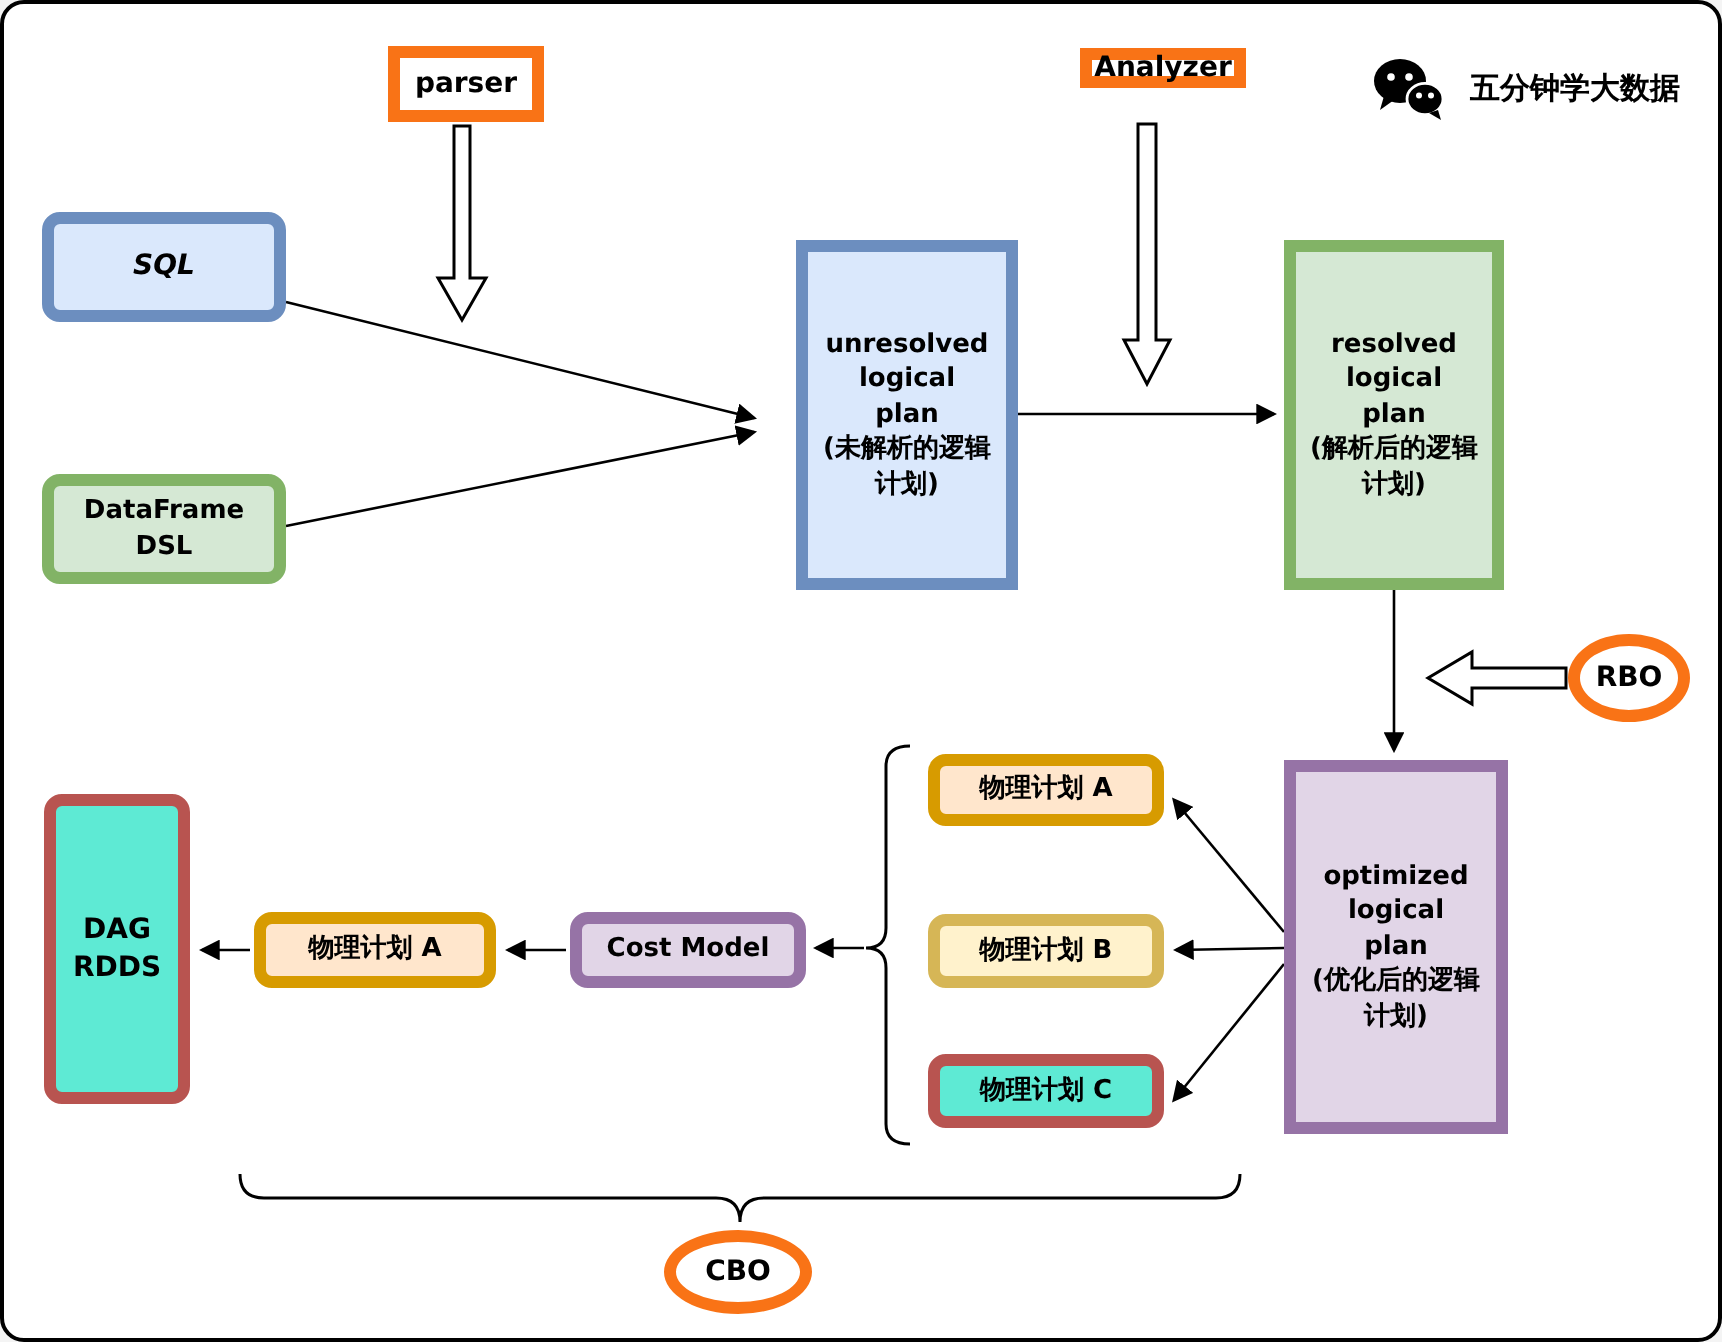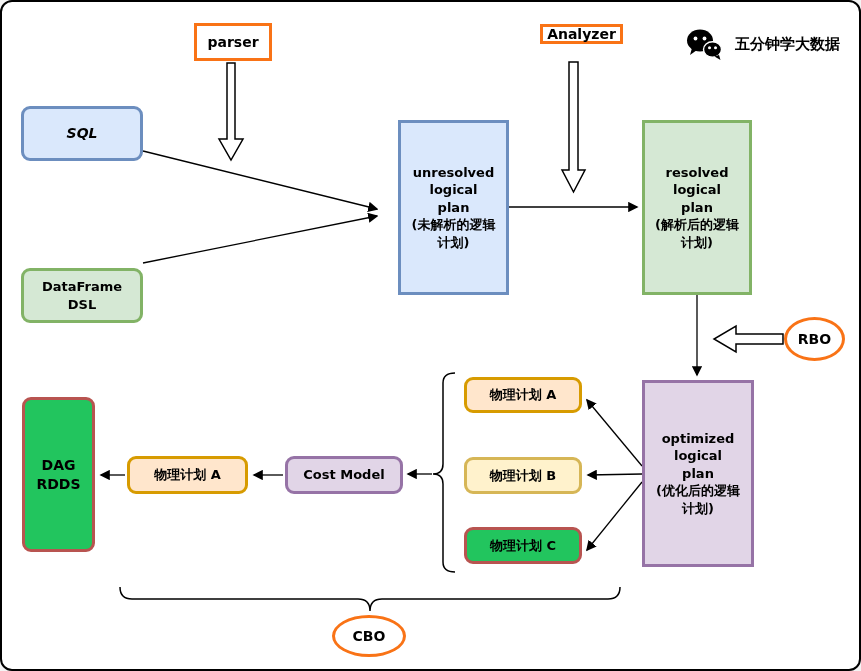--- a/index.html
+++ b/index.html
@@ -23,35 +23,35 @@
   .node {
     position: absolute;
     display: flex;
     align-items: center;
     justify-content: center;
     text-align: center;
     font-weight: bold;
     font-size: 13px;
     line-height: 1.35;
     color: #000;
-    border: 3px solid #f97316;
+    border: 6px solid #f97316;
     background: #fff;
     box-sizing: border-box;
     white-space: pre-line;
     z-index: 2;
   }
   .lg { font-size: 14px; }
   .rounded { border-radius: 9px; }
   .ellipse { border-radius: 50%; }
   .blue   { background: #dae8fc; border-color: #6c8ebf; }
   .green  { background: #d5e8d4; border-color: #82b366; }
   .purple { background: #e1d5e7; border-color: #9673a6; }
   .orange { background: #ffe6cc; border-color: #d79b00; }
   .yellow { background: #fff2cc; border-color: #d6b656; }
-  .red    { background: #22c55e; border-color: #b85450; }
+  .red    { background: #5eead4; border-color: #b85450; }
   .brand {
     position: absolute;
     left: 684px; top: 26px;
     display: flex;
     align-items: center;
     gap: 13px;
     z-index: 2;
   }
   .brand-label {
     font-weight: bold;
@@ -104,21 +104,21 @@
         <ellipse cx="26.5" cy="21.5" rx="9" ry="7.8" fill="#000" stroke="#fff" stroke-width="1.4"></ellipse>
         <path d="M33,27 L34.5,32 L28.5,28.5 Z" fill="#000"></path>
         <circle cx="23.5" cy="19.8" r="1.5" fill="#fff"></circle>
         <circle cx="29.5" cy="19.8" r="1.5" fill="#fff"></circle>
       </svg>
     </span>
     <span class="brand-label">五分钟学大数据</span>
   </div>
 
   <div class="node rounded blue lg" style="left:19px; top:104px; width:122px; height:55px;font-style:italic;">SQL</div>
-  <div class="node rounded green" style="left:19px; top:235px; width:122px; height:55px;margin-top:31px;">DataFrame
+  <div class="node rounded green" style="left:19px; top:235px; width:122px; height:55px;">DataFrame
 DSL</div>
 
   <div class="node blue" style="left:380px; top:118px; width:111px; height:175px;margin-left:16px;">unresolved
 logical
 plan
 (未解析的逻辑
 计划)</div>
   <div class="node green" style="left:640px; top:118px; width:110px; height:175px;">resolved
 logical
 plan

